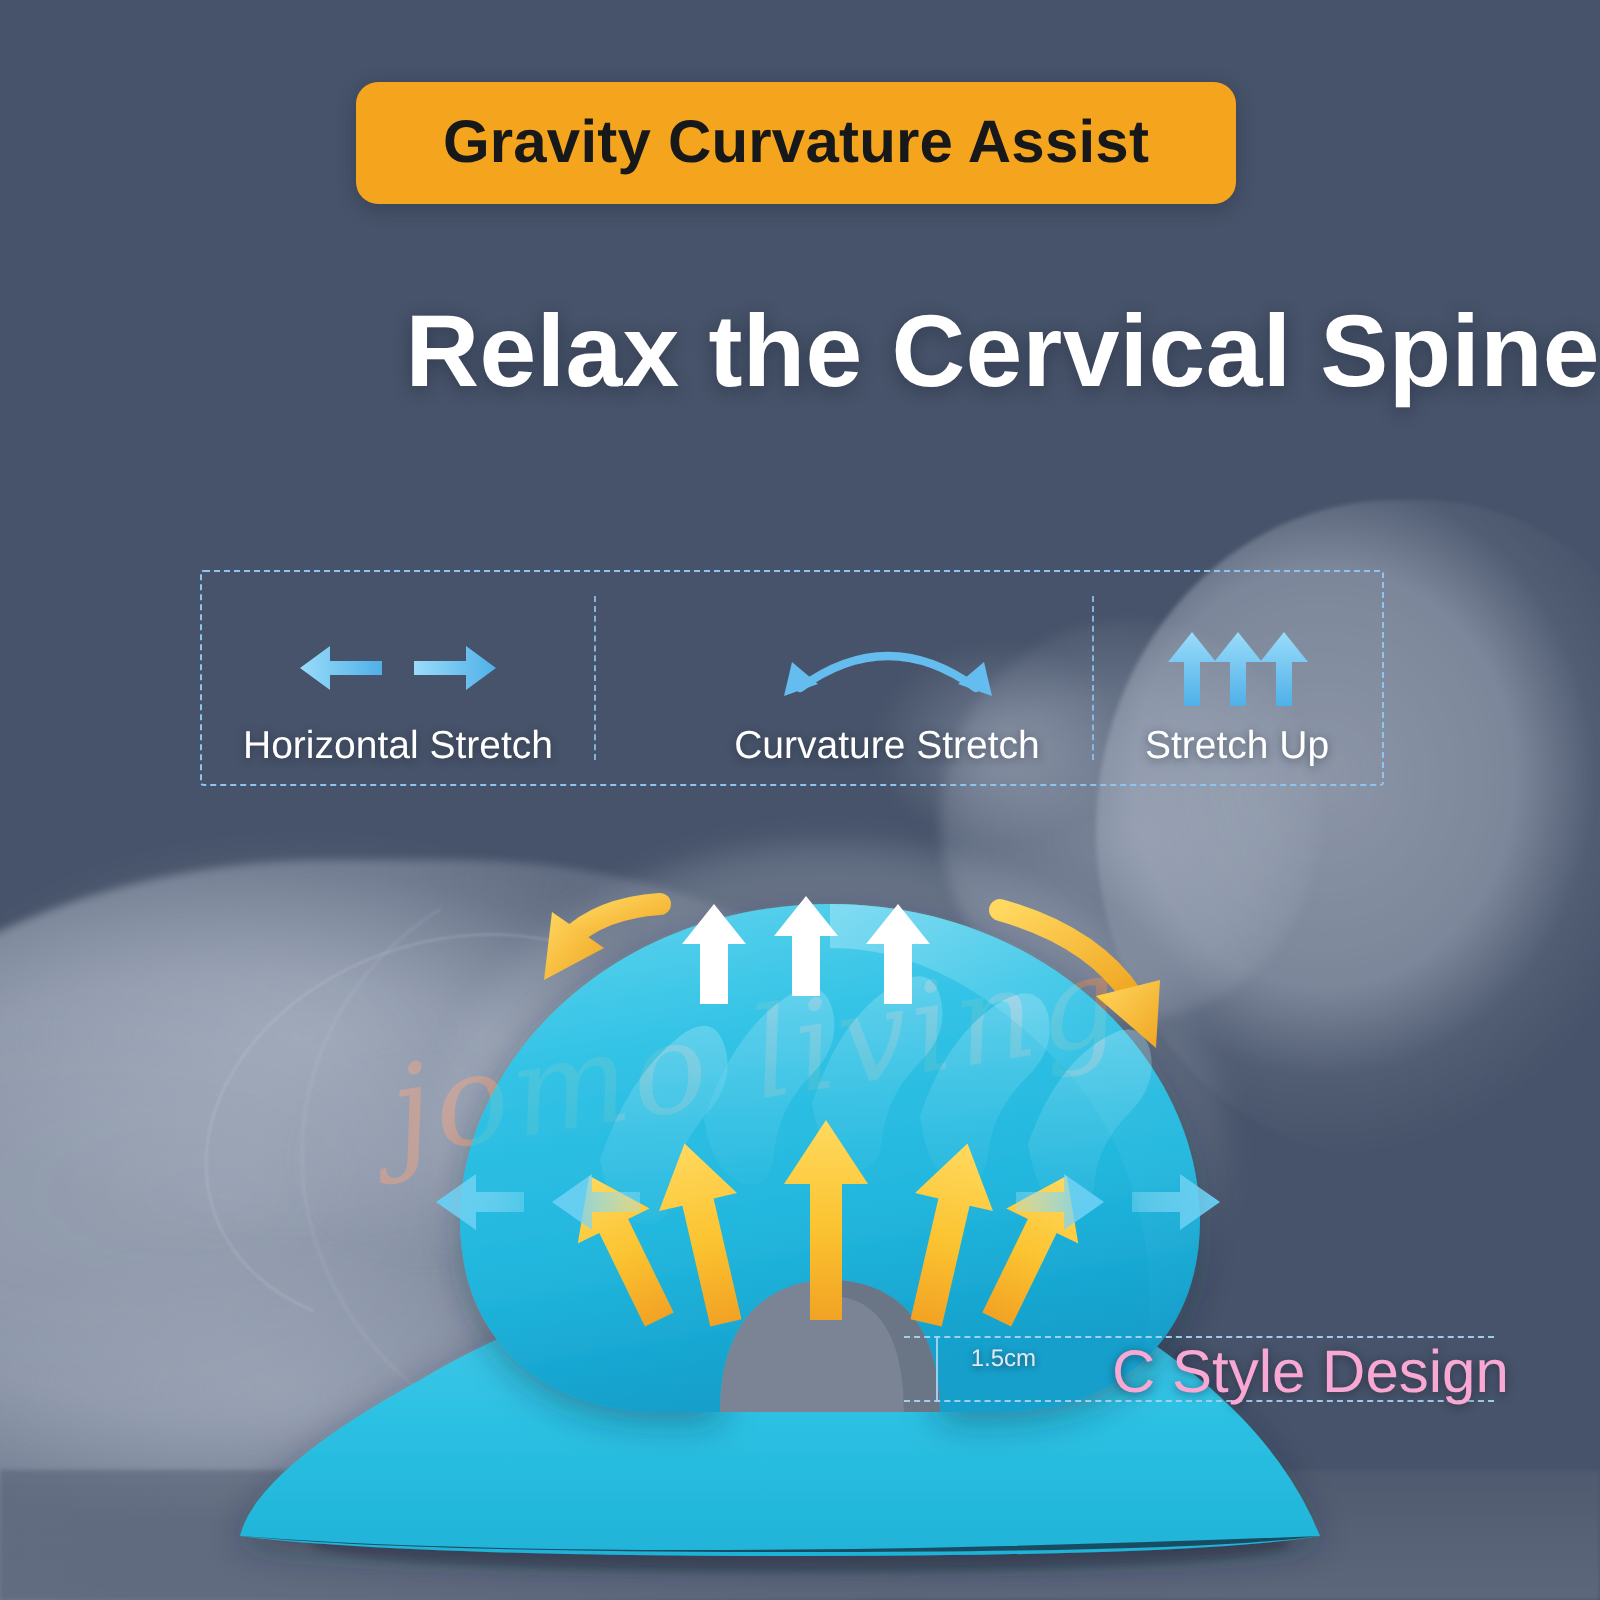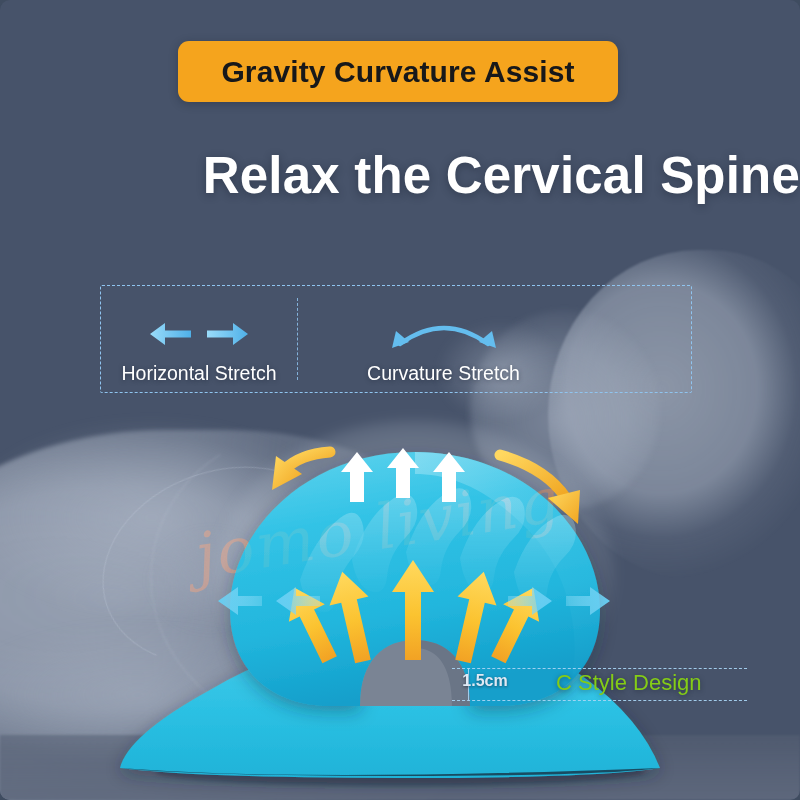--- a/index.html
+++ b/index.html
@@ -5,21 +5,21 @@
   html,body{margin:0;padding:0;background:#3f4c60;}
   body{font-family:"Liberation Sans","DejaVu Sans",sans-serif;}
 
   #stage{
     position:relative;width:800px;height:800px;overflow:hidden;
     background:
       radial-gradient(ellipse 70% 55% at 50% 18%, #566síntesis 0%, transparent 70%),
       linear-gradient(160deg,#4d5a6e 0%,#46536a 35%,#424f66 60%,#4a5468 100%);
   }
   
-  #stage{background-color:#47536a;border-radius:10px;}
+  #stage{background-color:#47536a;}
 
   
   .sil{position:absolute;pointer-events:none;}
 
   #bg-head{
     left:548px;top:250px;width:300px;height:330px;
     background:radial-gradient(ellipse 58% 58% at 38% 42%, rgba(208,216,228,.50) 0%, rgba(198,207,221,.42) 55%, rgba(180,190,206,.10) 78%, rgba(180,190,206,0) 100%);
     border-radius:50% 46% 50% 50%;
     filter:blur(1px);
   }
@@ -119,30 +119,30 @@
   
   #product{position:absolute;left:0;top:0;width:800px;height:800px;pointer-events:none;}
 
   
   .dash-line{
     position:absolute;height:0;border-top:1.5px dashed #a9d6f5;opacity:.92;
   }
   #dim-line-top{left:452px;top:668px;width:295px;}
   #dim-line-bot{left:452px;top:700px;width:295px;}
   #dim-label{
-    position:absolute;left:452px;top:672px;width:66px;text-align:center;
-    color:#dfe9f4;font-size:16px;text-shadow:0 1px 3px rgba(20,30,45,.6);font-weight:bold;
+    position:absolute;left:452px;top:672px;width:66px;text-align:right;
+    color:#dfe9f4;font-size:12px;text-shadow:0 1px 3px rgba(20,30,45,.6);
   }
   #dim-tick{
     position:absolute;left:468px;top:668px;width:0;height:33px;
     border-left:1.2px solid #a9d6f5;opacity:.9;
   }
   #style-label{
     position:absolute;left:556px;top:670px;
-    color:#84cc16;font-size:22px;white-space:nowrap;
+    color:#f9a8d4;font-size:30px;white-space:nowrap;
     text-shadow:0 1px 5px rgba(22,30,46,.55);
   }
 
   
   #watermark{
     position:absolute;left:196px;top:520px;width:430px;
     color:#e8873a;opacity:.52;font-size:62px;font-style:italic;
     font-family:"DejaVu Serif",serif;letter-spacing:2px;
     transform:rotate(-9deg);transform-origin:left center;
     pointer-events:none;user-select:none;white-space:nowrap;
@@ -195,20 +195,36 @@
       <div class="feat-icon">
         <svg width="120" height="40" viewBox="0 0 120 40">
           <path d="M16 30 Q60 -2 104 30" stroke="#64bdee" stroke-width="4.2" fill="none" stroke-linecap="round"></path>
           <path d="M8 34 L12 17 L25 28 Z" fill="#64bdee"></path>
           <path d="M112 34 L108 17 L95 28 Z" fill="#64bdee"></path>
         </svg>
       </div>
       <div class="feat-label">Curvature Stretch</div>
     </div>
 
+    <div class="feat" id="feat-2">
+      <div class="feat-icon">
+        <svg width="104" height="42" viewBox="0 0 104 42">
+          <defs>
+            <linearGradient id="gArrU" x1="0" y1="0" x2="0" y2="1">
+              <stop offset="0%" stop-color="#9adcfa"></stop>
+                <stop offset="100%" stop-color="#4fb0e8"></stop>
+            </linearGradient>
+          </defs>
+          <path d="M25 40 V18 H17 L29 3 L41 18 H33 V40 Z" fill="url(#gArrU)"></path>
+          <path d="M48 40 V18 H40 L52 3 L64 18 H56 V40 Z" fill="url(#gArrU)"></path>
+          <path d="M71 40 V18 H63 L75 3 L87 18 H79 V40 Z" fill="url(#gArrU)"></path>
+        </svg>
+      </div>
+      <div class="feat-label">Stretch Up</div>
+    </div>
 
   </div>
 
   <svg id="product" viewBox="0 0 800 800">
     <defs>
       <radialGradient id="gHalo" cx="50%" cy="45%" r="55%">
         <stop offset="60%" stop-color="#cfd8e4" stop-opacity=".30"></stop>
         <stop offset="100%" stop-color="#cfd8e4" stop-opacity="0"></stop>
       </radialGradient>
       <linearGradient id="gBody" x1="0" y1="0" x2="0.25" y2="1">

